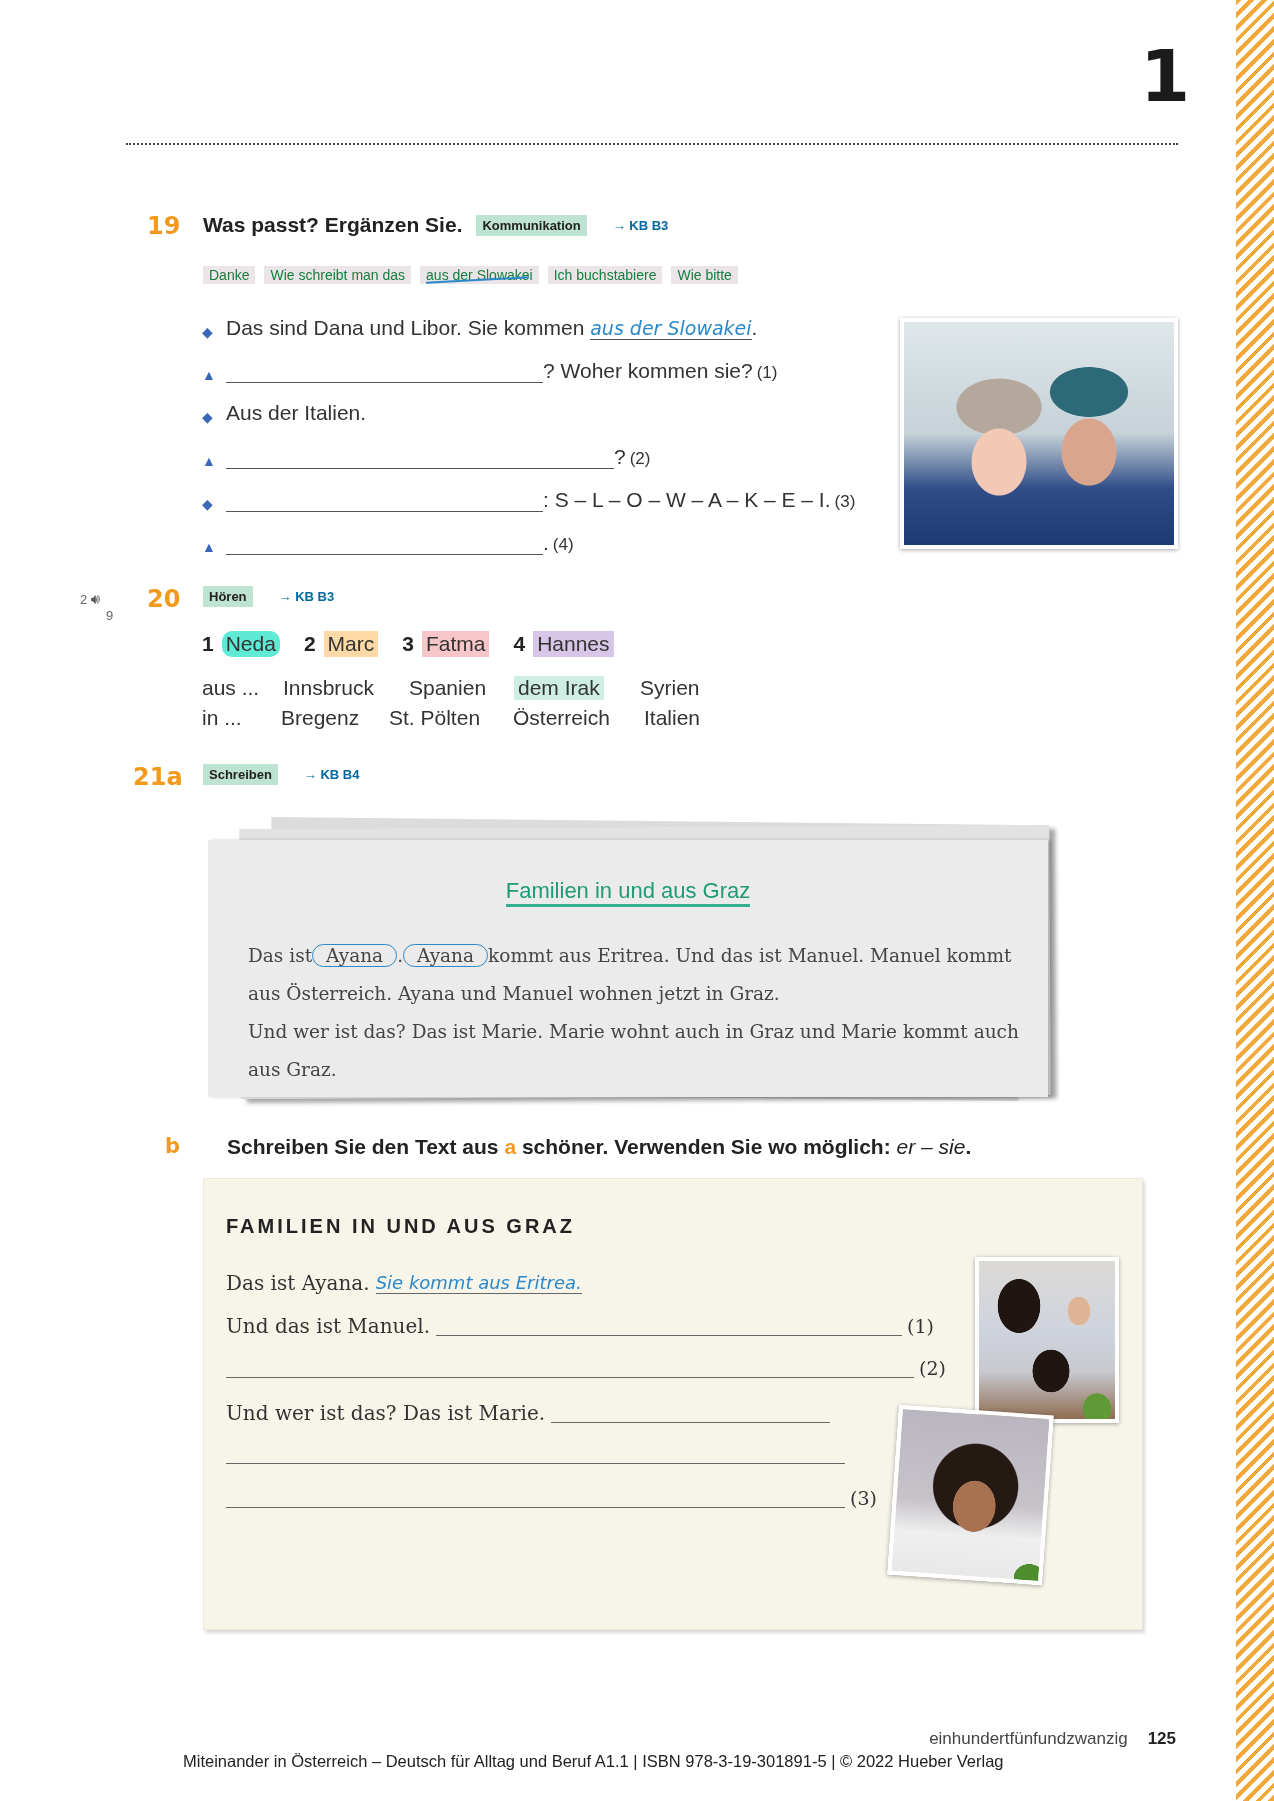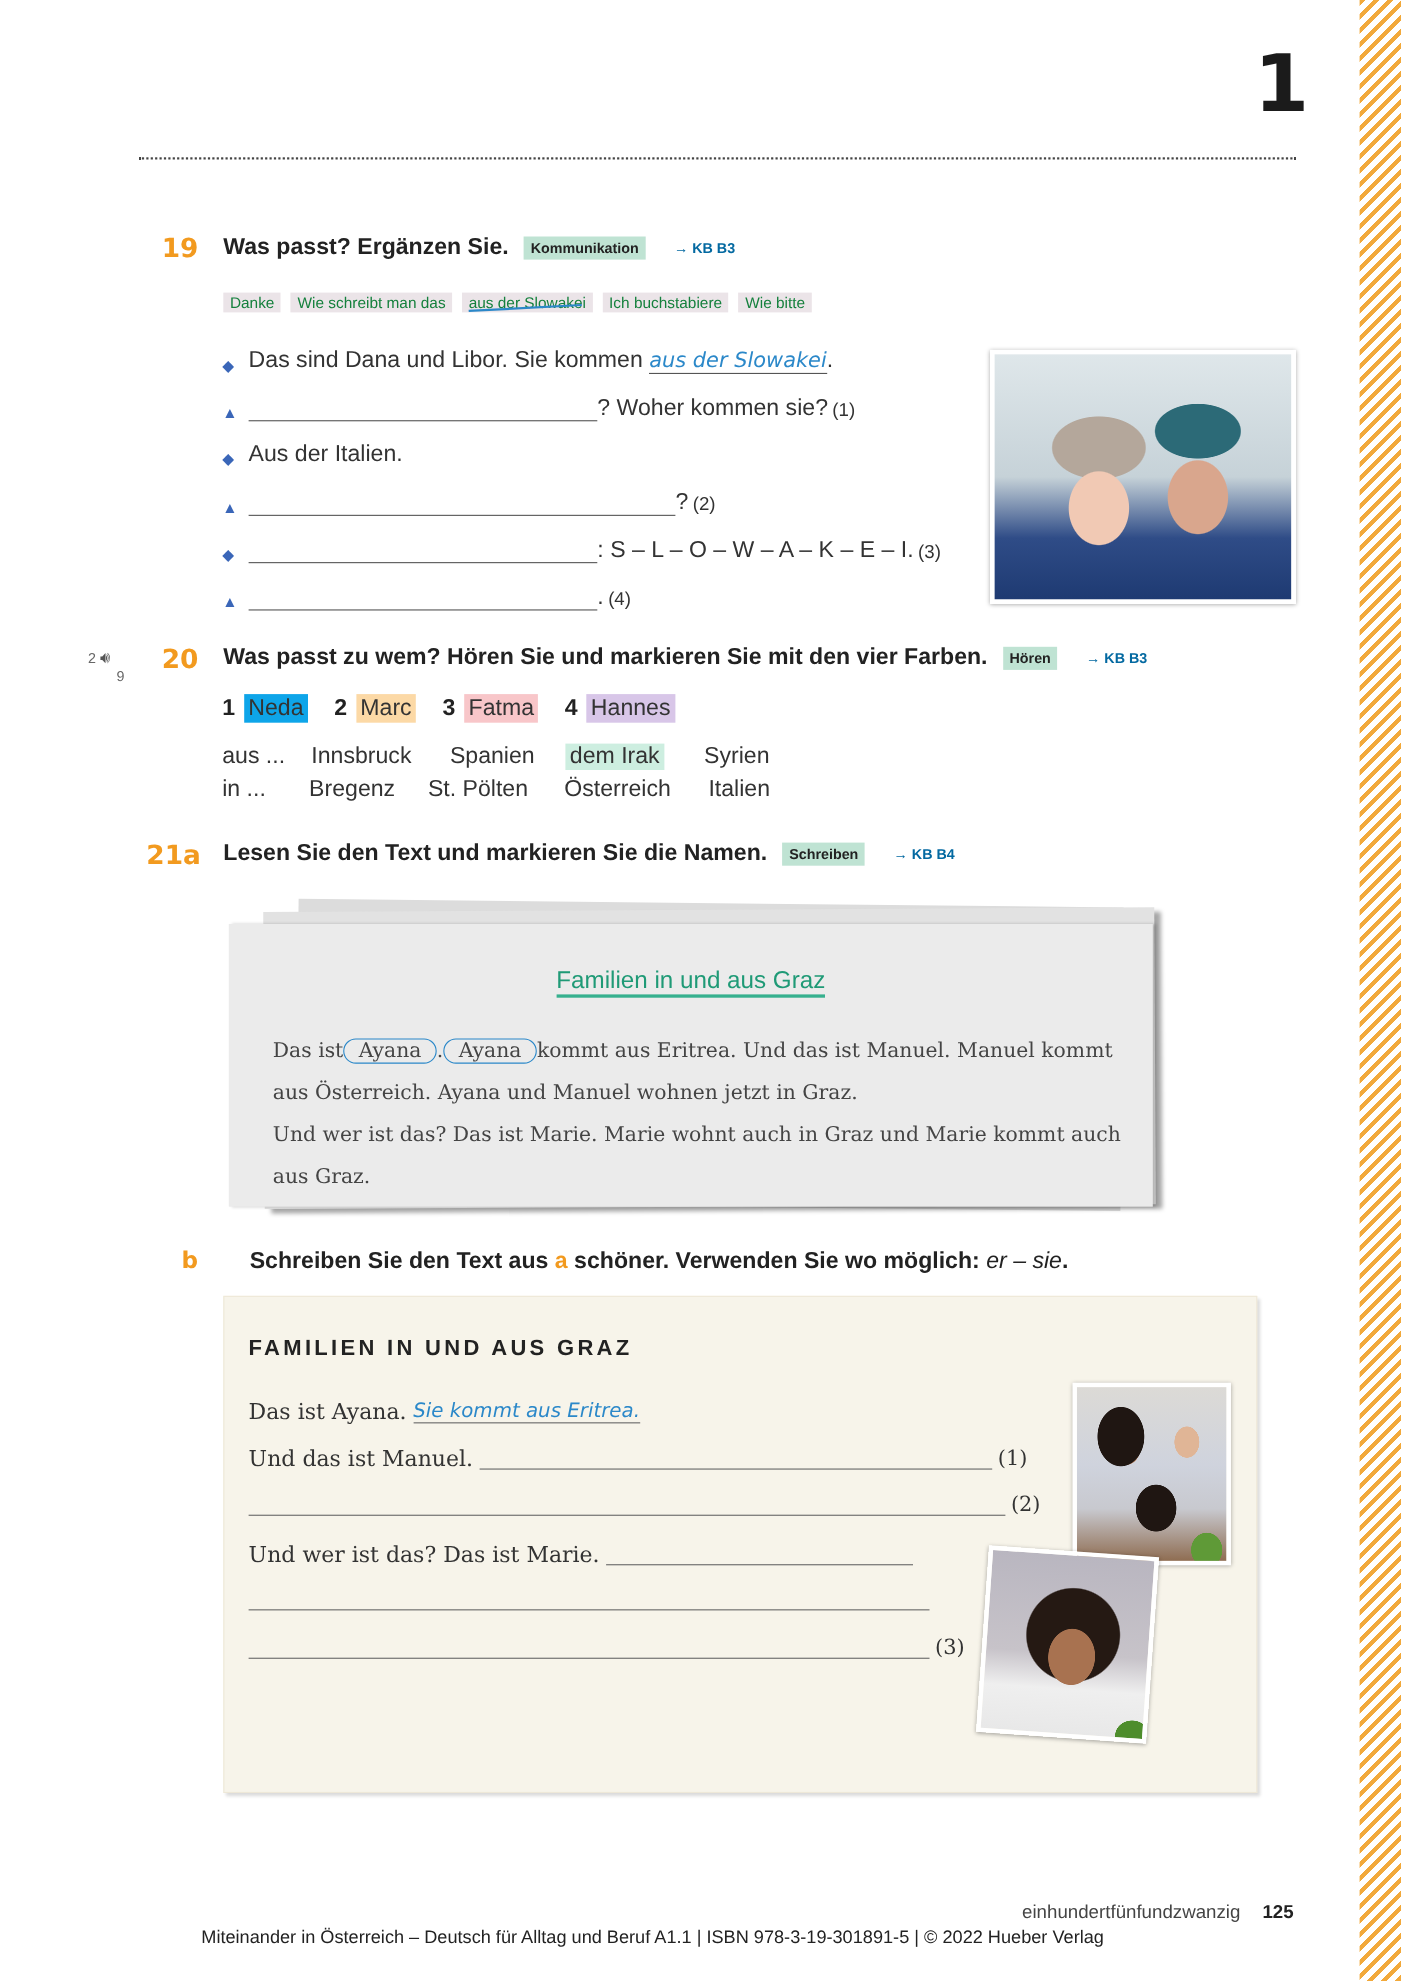--- a/index.html
+++ b/index.html
@@ -180,29 +180,28 @@
 
 <div class="photo photo-winter"></div>
 
 <div class="audio">
   <span>2</span>
   <span style="font-size:15px; color:#555;">🔊︎</span>
   <div style="margin-left:26px;">9</div>
 </div>
 <div class="abs ex-num" style="left:147px; top:585px;">20</div>
 <div class="abs" style="left:203px; top:586px; display:flex; align-items:center; gap:14px;">
-  <span class="ex-title">Was passt zu wem? Hören Sie und markieren Sie mit den vier Farben.</span>
   <span class="skill-badge">Hören</span>
   <span class="kb-ref" style="margin-left:12px;">→ KB B3</span>
 </div>
 
 <div class="names-row">
   <span class="name-item">
     <span class="name-num">1</span>
-    <span class="name-chip" style="background:#0ea5e9;">Neda</span>
+    <span class="name-chip" style="background:#5eead4;border-radius:10px;">Neda</span>
   </span>
   <span class="name-item">
     <span class="name-num">2</span>
     <span class="name-chip" style="background:#fcd9a6;">Marc</span>
   </span>
   <span class="name-item">
     <span class="name-num">3</span>
     <span class="name-chip" style="background:#f8c6c9;">Fatma</span>
   </span>
   <span class="name-item">
@@ -221,21 +220,20 @@
 <div class="places" style="top:706px;">
   <span style="left:0;">in ...</span>
   <span style="left:79px;">Bregenz</span>
   <span style="left:187px;">St. Pölten</span>
   <span style="left:311px;">Österreich</span>
   <span style="left:442px;">Italien</span>
 </div>
 
 <div class="abs ex-num" style="left:133px; top:763px;">21a</div>
 <div class="abs" style="left:203px; top:764px; display:flex; align-items:center; gap:14px;">
-  <span class="ex-title">Lesen Sie den Text und markieren Sie die Namen.</span>
   <span class="skill-badge">Schreiben</span>
   <span class="kb-ref" style="margin-left:12px;">→ KB B4</span>
 </div>
 
 <div class="paper-stack">
   <div class="paper back2"></div>
   <div class="paper back1"></div>
   <div class="paper front">
     <div class="paper-title"><span>Familien in und aus Graz</span></div>
     <div class="paper-text">

